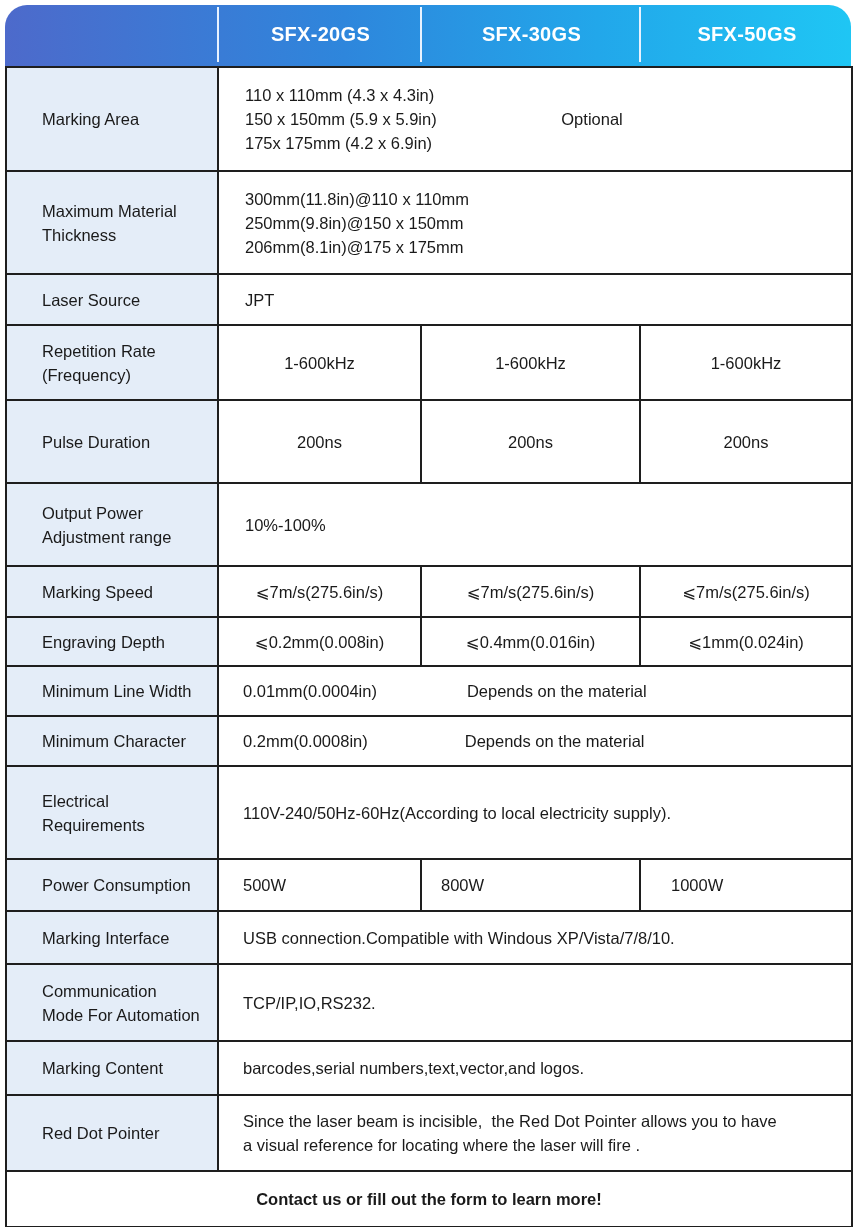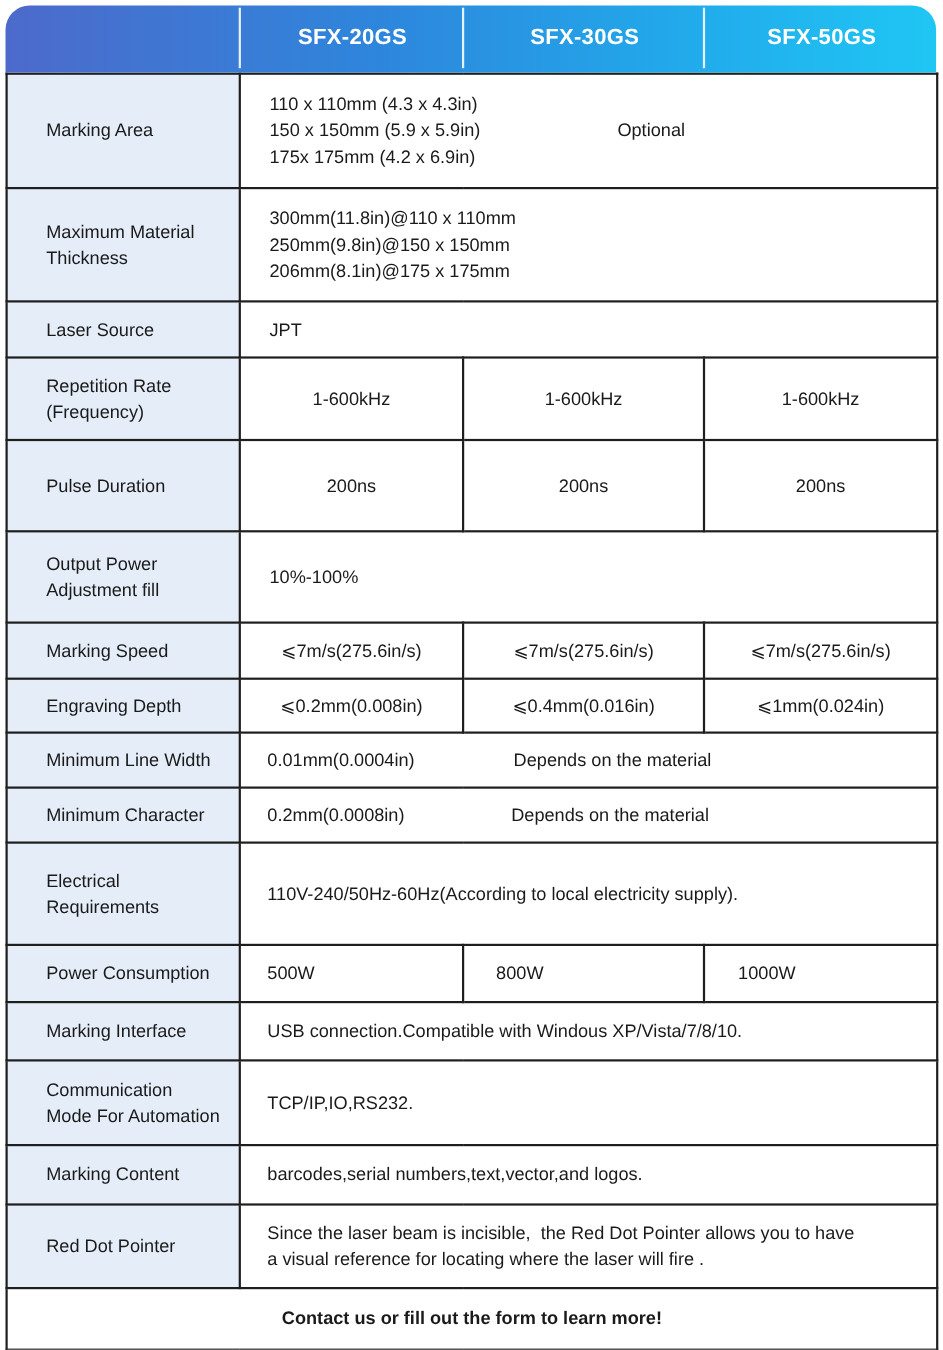--- a/index.html
+++ b/index.html
@@ -85,21 +85,21 @@
     <tr style="height:83px">
       <td class="label">Pulse Duration</td>
       <td class="val center">200ns</td>
       <td class="val center">200ns</td>
       <td class="val center">200ns</td>
     </tr>
 
     <tr style="height:83px">
       <td class="label">
         <div>Output Power</div>
-        <div>Adjustment fill</div>
+        <div>Adjustment range</div>
       </td>
       <td class="val pad" colspan="3">10%-100%</td>
     </tr>
 
     <tr style="height:51px">
       <td class="label">Marking Speed</td>
       <td class="val center">⩽7m/s(275.6in/s)</td>
       <td class="val center">⩽7m/s(275.6in/s)</td>
       <td class="val center">⩽7m/s(275.6in/s)</td>
     </tr>
@@ -129,21 +129,21 @@
       <td class="label">
         <div>Electrical</div>
         <div>Requirements</div>
       </td>
       <td class="val pad2" colspan="3">110V-240/50Hz-60Hz(According to local electricity supply).</td>
     </tr>
 
     <tr style="height:52px">
       <td class="label">Power Consumption</td>
       <td class="val pad2">500W</td>
-      <td class="val" style="padding-left:29px">800W</td>
+      <td class="val" style="padding-left:19px">800W</td>
       <td class="val" style="padding-left:30px">1000W</td>
     </tr>
 
     <tr style="height:53px">
       <td class="label">Marking Interface</td>
       <td class="val pad2" colspan="3">USB connection.Compatible with Windous XP/Vista/7/8/10.</td>
     </tr>
 
     <tr style="height:77px">
       <td class="label">

